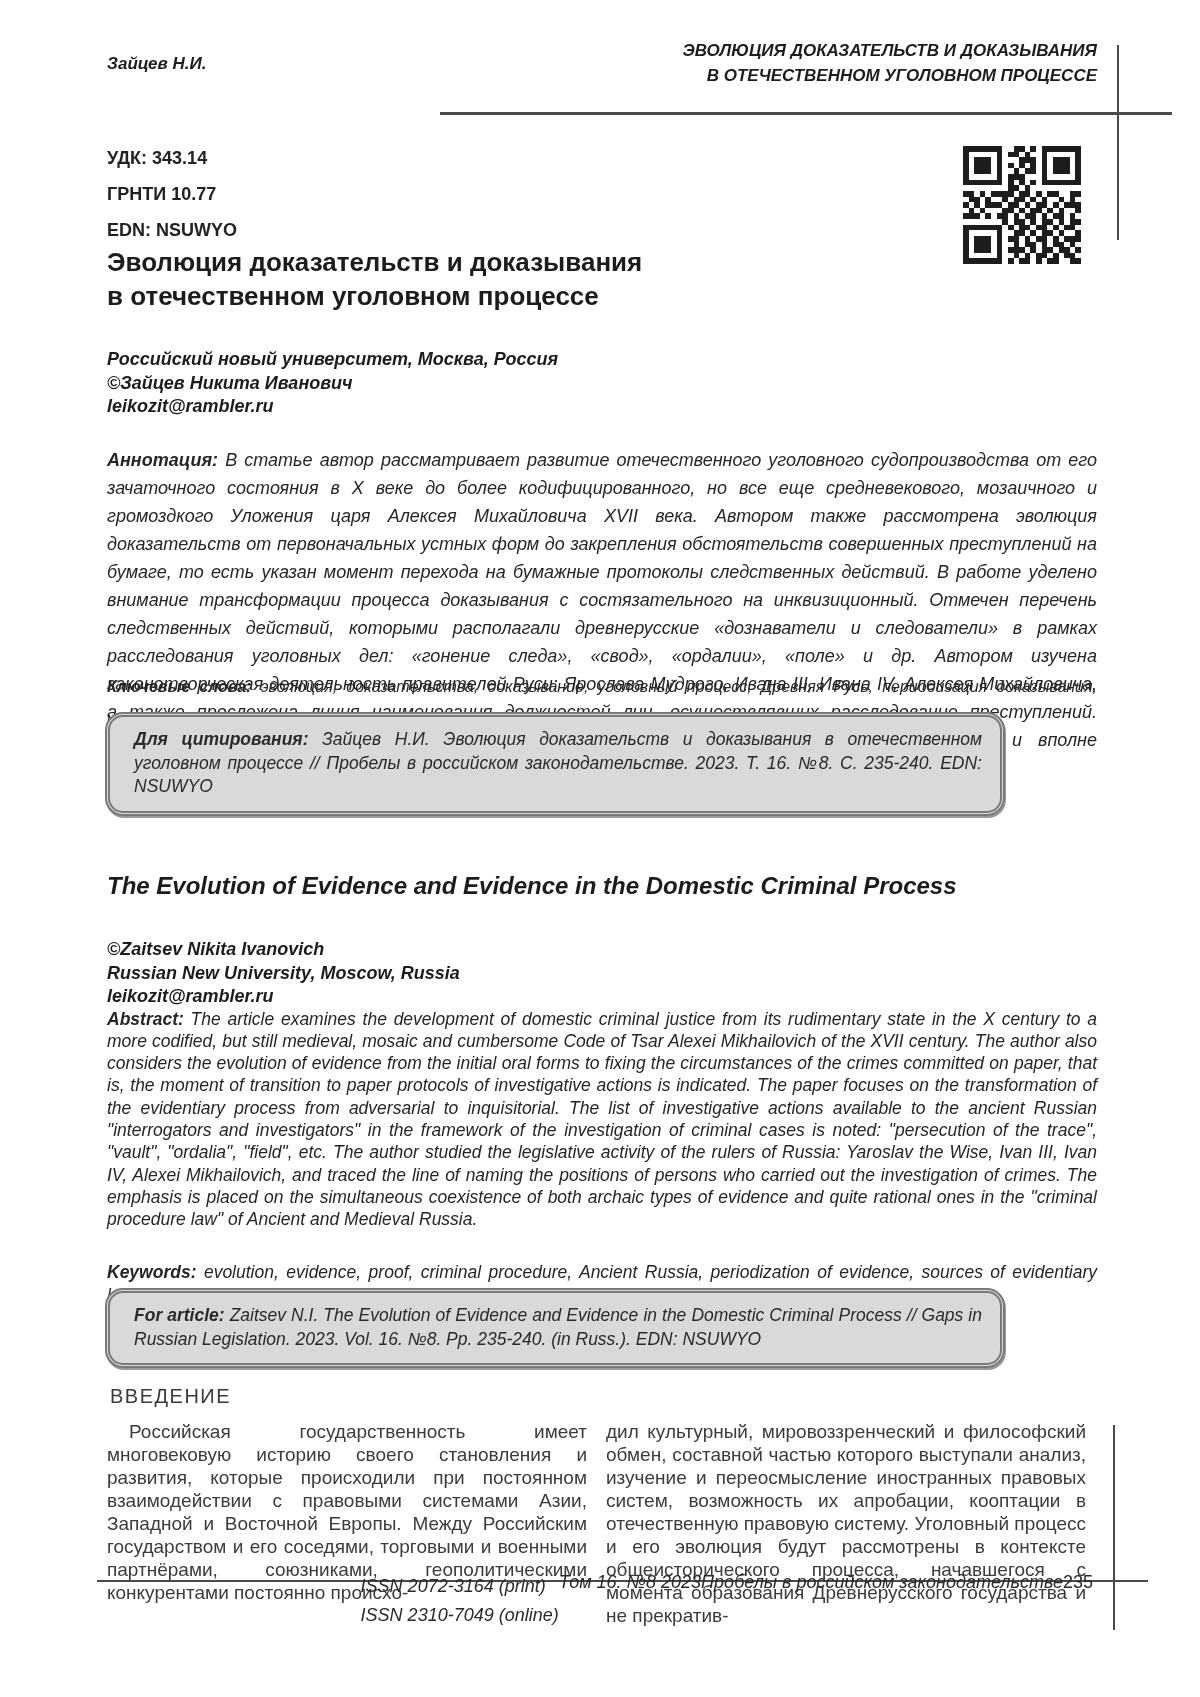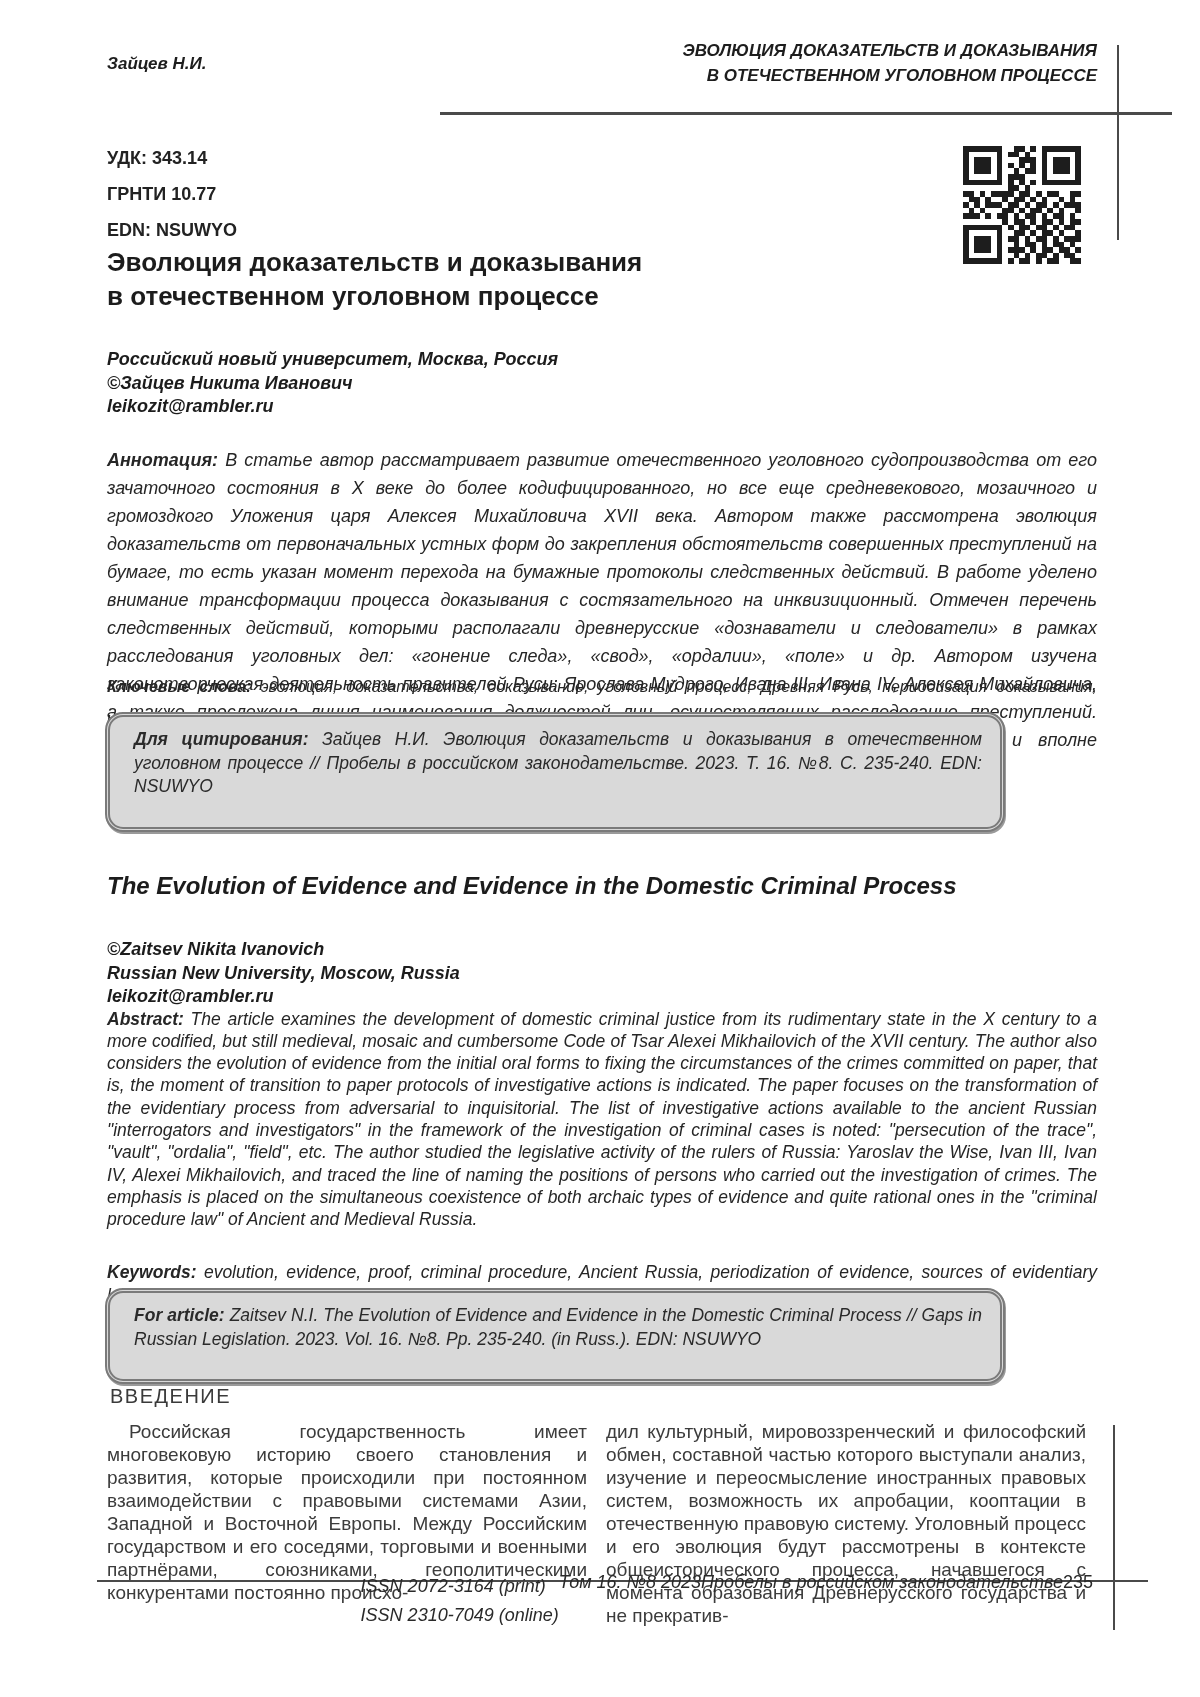--- a/index.html
+++ b/index.html
@@ -35,21 +35,21 @@
   .author-block{font-size:18px;font-weight:bold;font-style:italic;line-height:23.5px;color:#1c1c1c;}
   .ru-author{top:348px;left:107px;}
   .para{width:990px;text-align:justify;font-style:italic;color:#262626;}
   .ru-abstract{top:428px;left:107px;font-size:18px;line-height:28px;}
   .ru-keywords{top:655px;left:107px;font-size:16px;line-height:32px;}
   .lbl{font-weight:bold;font-style:italic;}
 
   .cite-box{
     left:105px;width:900px;box-sizing:border-box;
     background:#d9d9d9;border:5px double #7a7a7a;border-radius:18px;
-    padding:11px 18px 28px 24px;
+    padding:11px 18px 12px 24px;
     font-style:italic;font-size:17.5px;line-height:23.5px;color:#2a2a2a;text-align:justify;
     box-shadow:1px 2px 0 #9a9a9a;
   }
   .ru-cite{top:712px;}
   .en-cite{top:1288px;}
 
   
   .en-title{top:872px;left:107px;font-size:24px;font-weight:bold;font-style:italic;color:#1c1c1c;}
   .en-author{top:938px;left:107px;}
   .en-abstract{top:990px;left:107px;font-size:17.5px;line-height:22.3px;}

